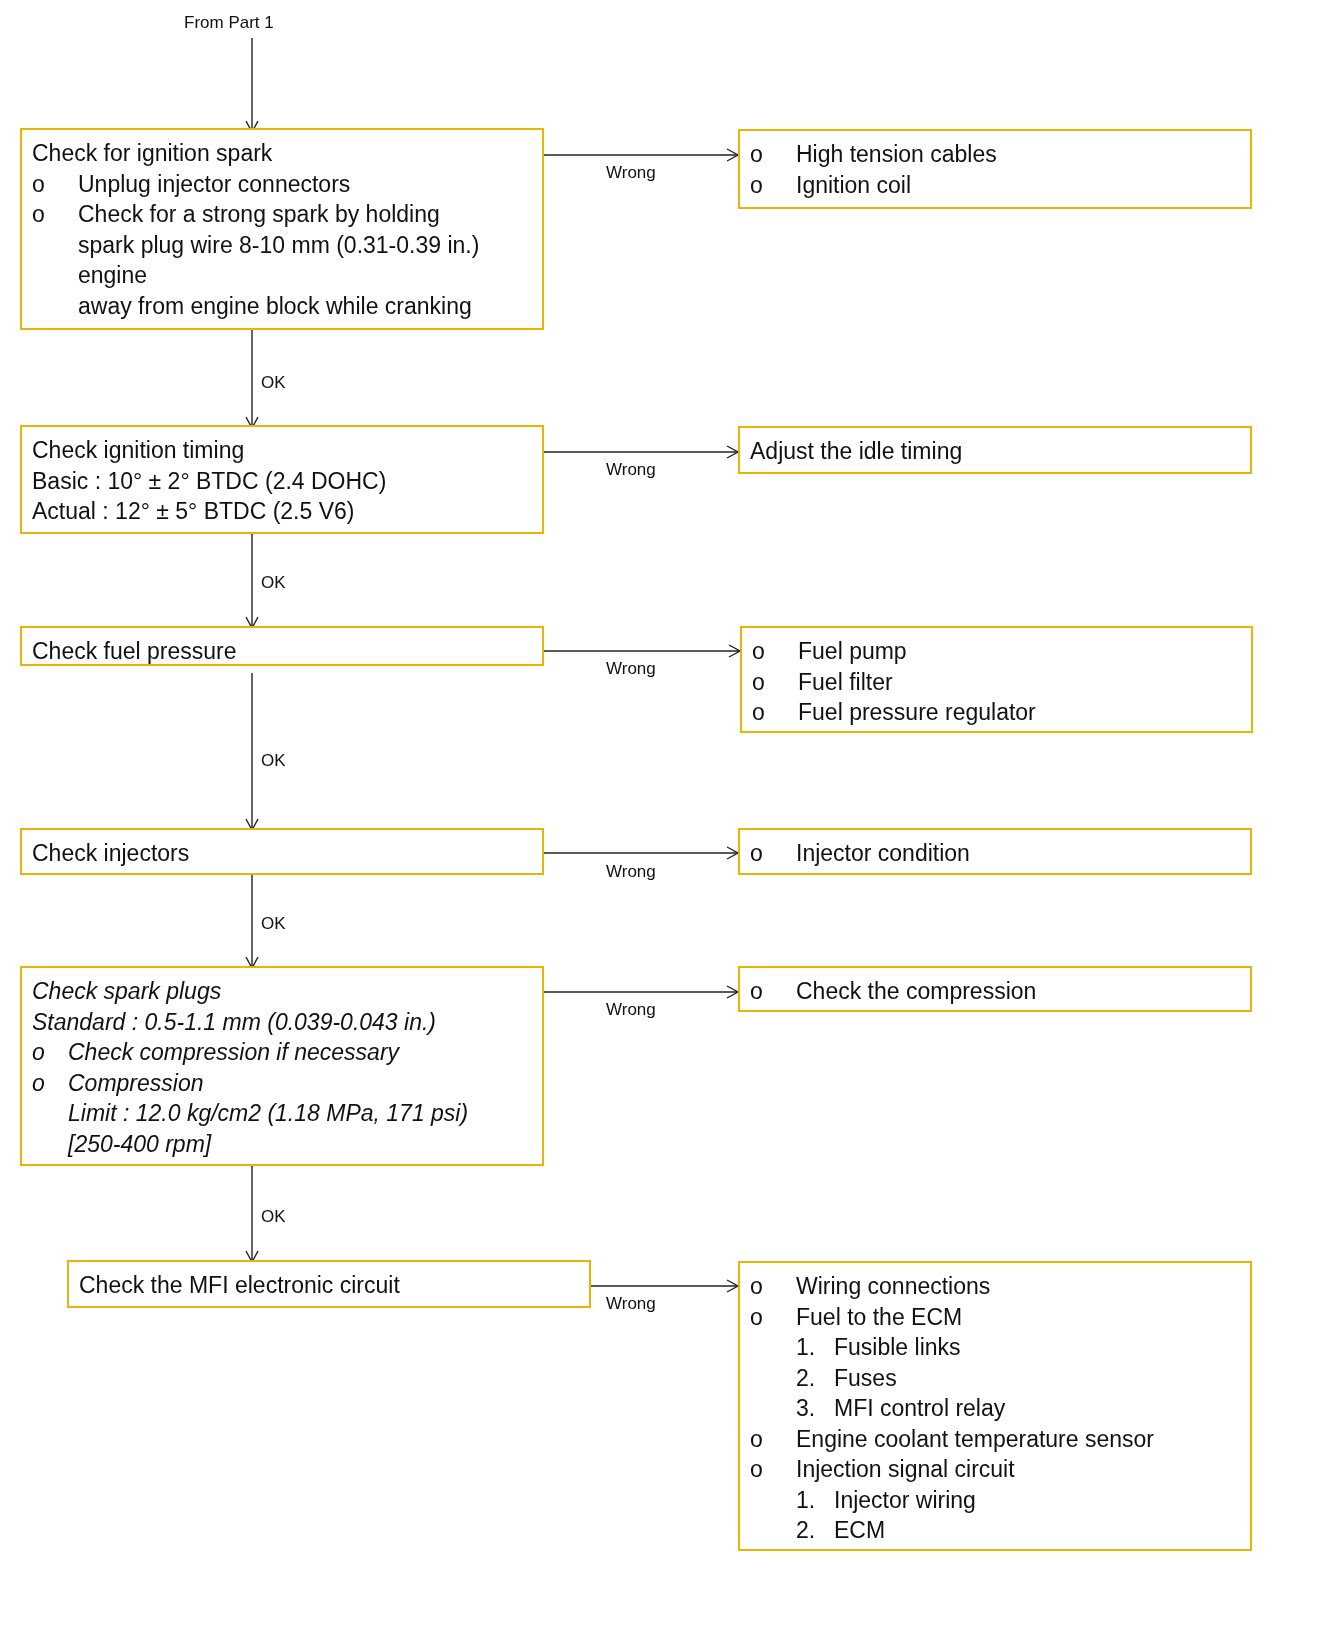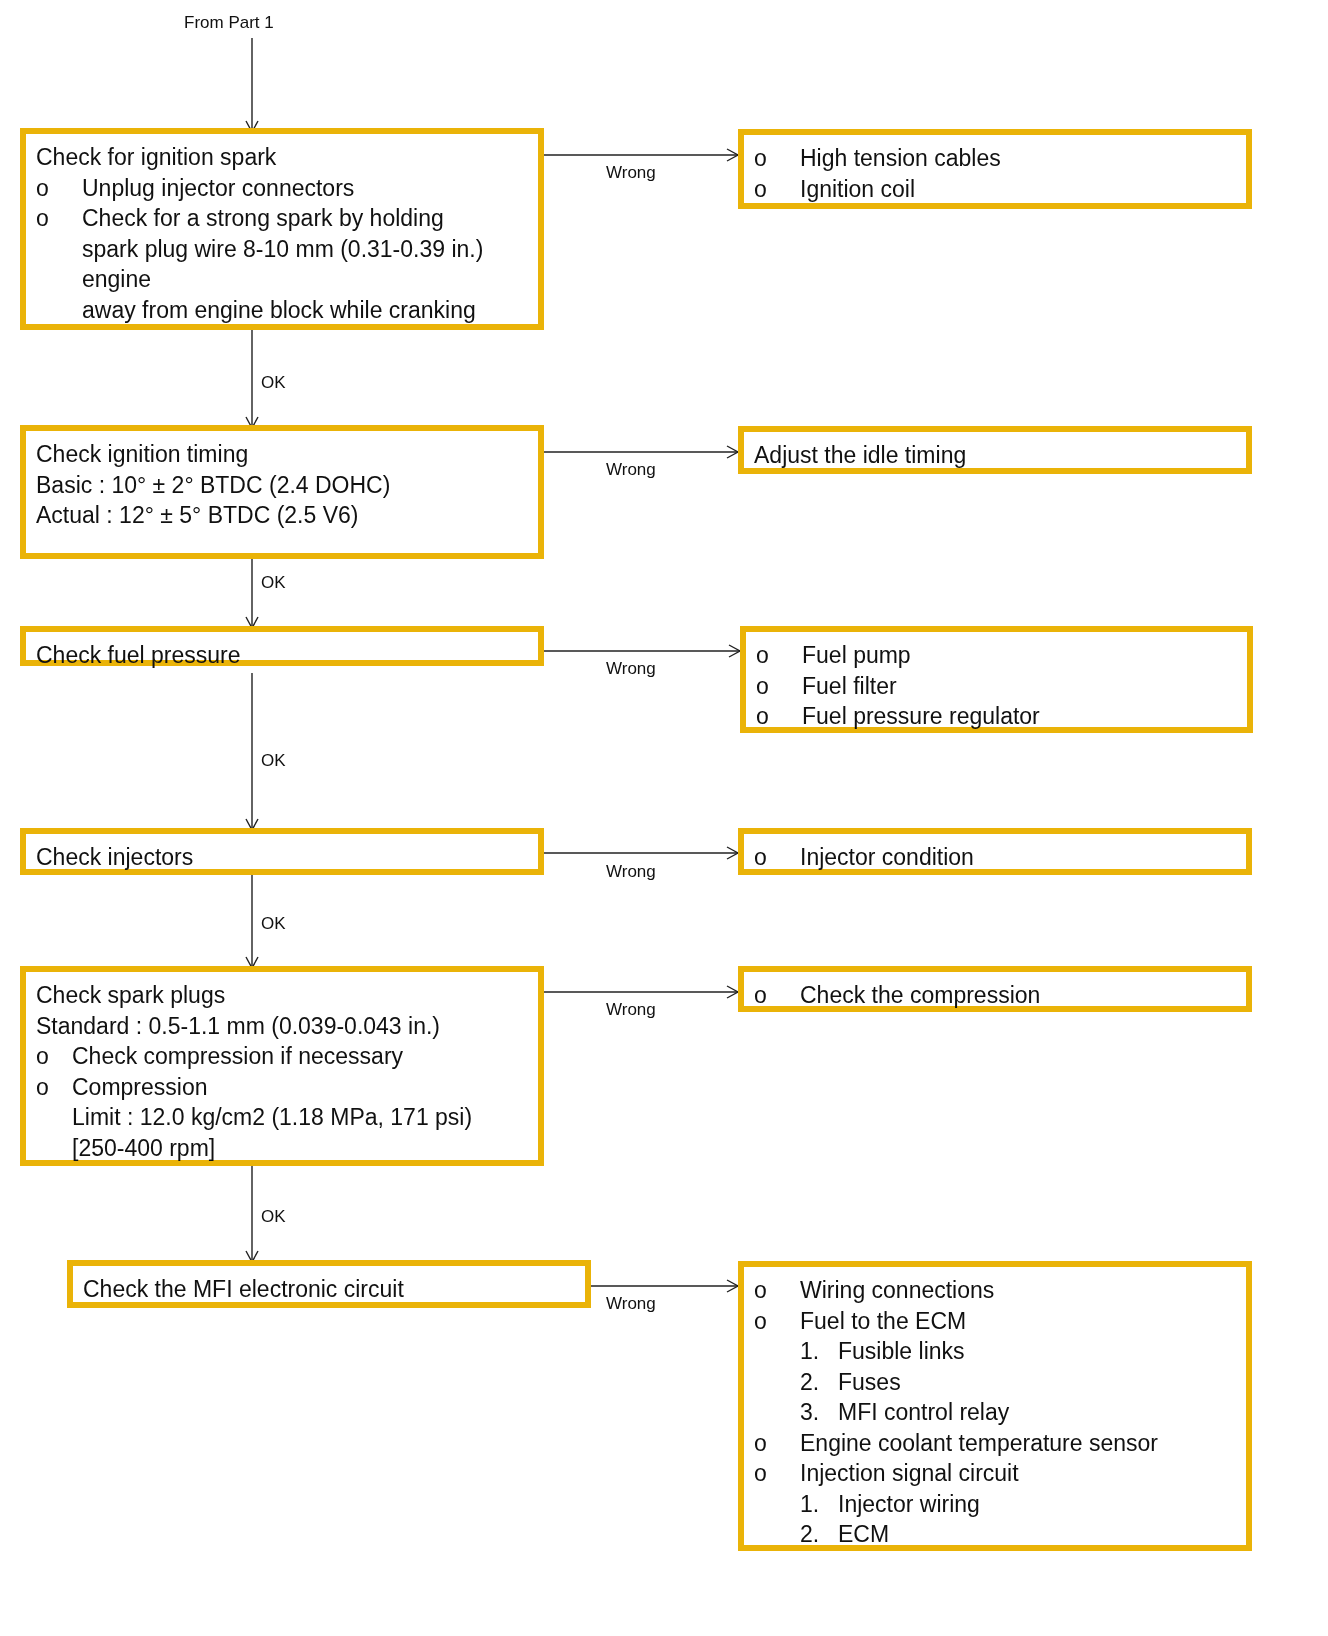--- a/index.html
+++ b/index.html
@@ -1,19 +1,19 @@
 <!DOCTYPE html>
 <html><head>
 <meta charset="utf-8">
 <style>
   html, body { margin: 0; padding: 0; background: #ffffff; }
   body { width: 1328px; height: 1636px; position: relative; overflow: hidden;
          font-family: "Liberation Sans", sans-serif; color: #111; }
   .lbl { position: absolute; font-size: 17px; line-height: 30px; white-space: nowrap; }
-  .box { position: absolute; border: 6px solid #eab308; background: #fff; box-sizing: border-box;
+  .box { position: absolute; border: 2px solid #eab308; background: #fff; box-sizing: border-box;
          padding: 8px 10px; font-size: 23px; line-height: 30.5px; }
   .row { display: flex; white-space: nowrap; }
   .bul { width: 46px; flex: none; }
   .bul-s { width: 36px; flex: none; }
   .num { width: 38px; flex: none; }
   .ind { padding-left: 46px; }
   svg.lines { position: absolute; left: 0; top: 0; }
 </style>
 </head>
 <body>
@@ -73,21 +73,21 @@
   <div class="row">
       <span class="bul">o</span>
       <span>High tension cables</span>
     </div>
   <div class="row">
       <span class="bul">o</span>
       <span>Ignition coil</span>
     </div>
 </div>
 
-<div class="box" style="left:20px; top:425px; width:524px; height:134px;">
+<div class="box" style="left:20px; top:425px; width:524px; height:109px;">
   <div>Check ignition timing</div>
   <div>Basic : 10° ± 2° BTDC (2.4 DOHC)</div>
   <div>Actual : 12° ± 5° BTDC (2.5 V6)</div>
 </div>
 <div class="box" style="left:738px; top:426px; width:514px; height:48px;">
   <div>Adjust the idle timing</div>
 </div>
 
 <div class="box" style="left:20px; top:626px; width:524px; height:40px;">
   <div>Check fuel pressure</div>
@@ -110,21 +110,21 @@
 <div class="box" style="left:20px; top:828px; width:524px; height:47px;">
   <div>Check injectors</div>
 </div>
 <div class="box" style="left:738px; top:828px; width:514px; height:47px;">
   <div class="row">
       <span class="bul">o</span>
       <span>Injector condition</span>
     </div>
 </div>
 
-<div class="box" style="left:20px; top:966px; width:524px; height:200px;">
+<div class="box" style="left:20px; top:966px; width:524px; height:200px;font-style:italic;">
   <div>Check spark plugs</div>
   <div>Standard : 0.5-1.1 mm (0.039-0.043 in.)</div>
   <div class="row">
       <span class="bul-s">o</span>
       <span>Check compression if necessary</span>
     </div>
   <div class="row">
       <span class="bul-s">o</span>
       <span>Compression</span>
     </div>

